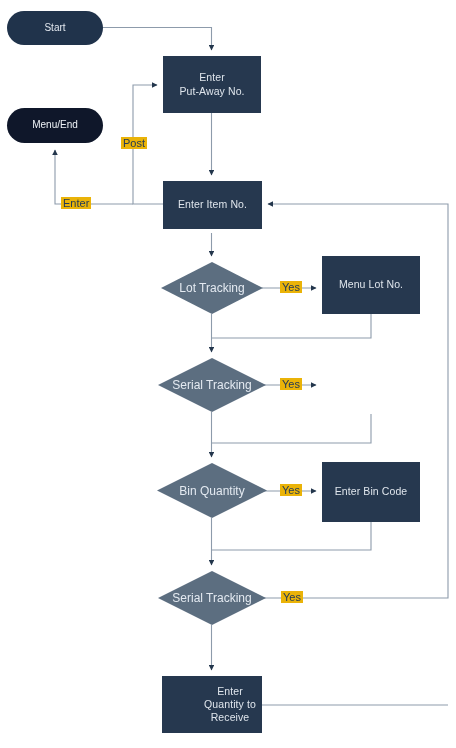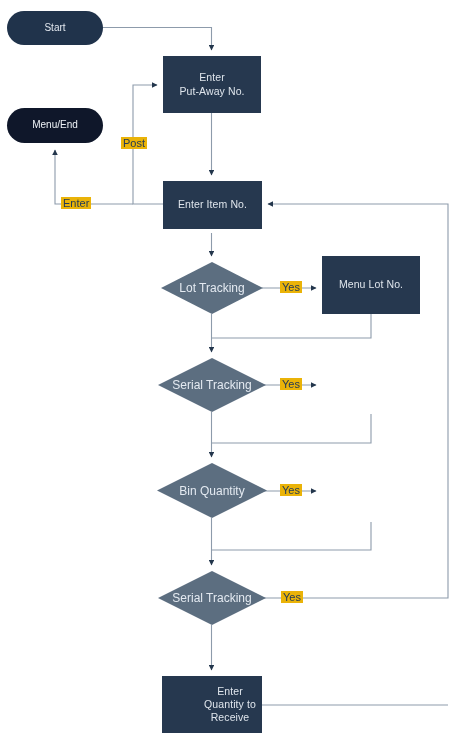--- a/index.html
+++ b/index.html
@@ -109,20 +109,23 @@
   </div>
 
 
   <div class="diamond" style="left:157px;top:463px;width:110px;height:55px;">
     <svg width="110" height="55" viewBox="0 0 110 55">
       <polygon points="55,0 110,27.5 55,55 0,27.5" fill="#5c6e80"></polygon>
     </svg>
     <span class="dlabel">Bin Quantity</span>
   </div>
 
+  <div class="node proc" style="left:322px;top:462px;width:98px;height:60px;">
+    <span>Enter Bin Code</span>
+  </div>
 
   <div class="diamond" style="left:158px;top:571px;width:108px;height:54px;">
     <svg width="108" height="54" viewBox="0 0 108 54">
       <polygon points="54,0 108,27 54,54 0,27" fill="#5c6e80"></polygon>
     </svg>
     <span class="dlabel">Serial Tracking</span>
   </div>
 
   <div class="node proc" style="left:162px;top:676px;width:100px;height:57px;flex-direction:column;padding-left:36px;">
     <span>Enter Quantity to</span>

